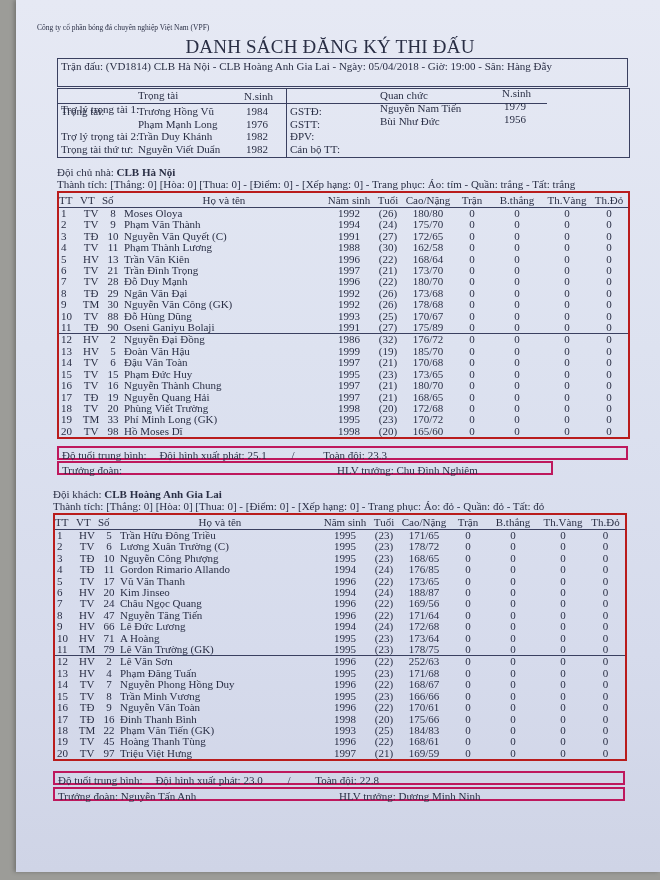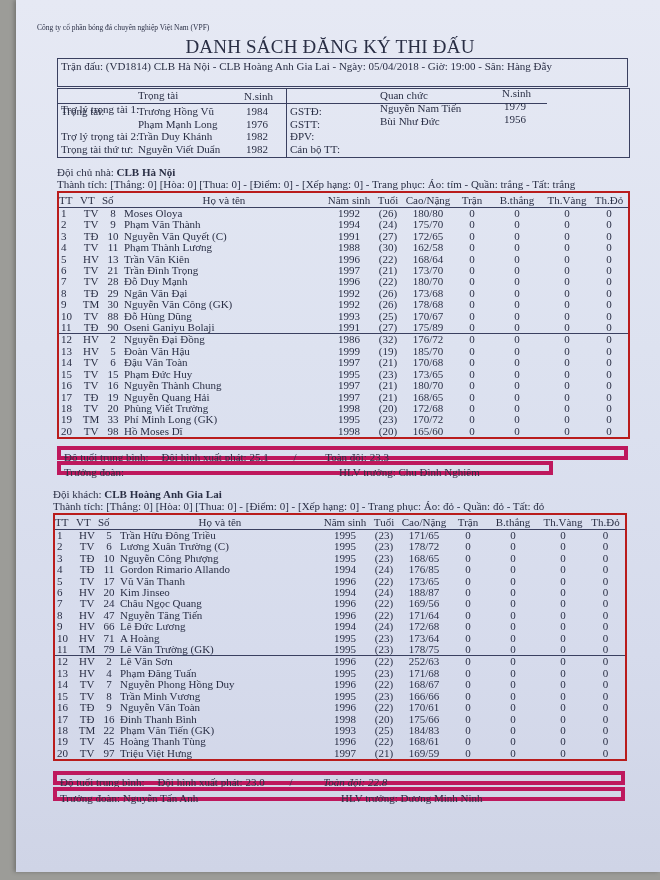--- a/index.html
+++ b/index.html
@@ -29,21 +29,21 @@
   .team-head b { font-weight: bold; }
   table.roster {
     position: absolute; border-collapse: collapse; font-size: 11px;
     border: 2px solid #b91c1c; table-layout: fixed;
   }
   table.roster th { font-weight: normal; border-bottom: 1px solid #3a4060; height: 14px; padding: 0; white-space: nowrap; }
   table.roster td { padding: 0; height: 11.4px; line-height: 11.4px; white-space: nowrap; }
   table.roster tr.sep td { border-top: 1px solid #3a4060; }
   .c { text-align: center; }
   .l { text-align: left; }
-  .foot-row { position: absolute; border: 4px solid #be185d; font-size: 11px; height: 14px; line-height: 14px; box-sizing: border-box; padding-left: 3px; }
+  .foot-row { position: absolute; border: 2px solid #be185d; font-size: 11px; height: 14px; line-height: 14px; box-sizing: border-box; padding-left: 3px; }
   .sig-svg { position: absolute; right: -10px; top: 14px; }
 </style>
 </head>
 <body>
 
 <div class="paper"></div>
 
 <div class="company">Công ty cổ phần bóng đá chuyên nghiệp Việt Nam (VPF)</div>
 <div class="title">DANH SÁCH ĐĂNG KÝ THI ĐẤU</div>
 
@@ -696,18 +696,18 @@
         <td class="c">0</td>
         <td class="c">0</td>
       </tr>
     </tbody>
 </table>
 
 <div class="foot-row" style="left:53px;top:771px;width:572px;">
   <span>Độ tuổi trung bình:</span>
   <span style="margin-left:10px;">Đội hình xuất phát: 23.0</span>
   <span style="margin-left:22px;">/</span>
-  <span style="margin-left:28px;font-style:italic;">Toàn đội: 22.8</span>
+  <span style="margin-left:22px;">Toàn đội: 22.8</span>
 </div>
 <div class="foot-row" style="left:53px;top:787px;width:572px;">
   <span>Trưởng đoàn: Nguyễn Tấn Anh</span>
   <span style="position:absolute;left:284px;">HLV trưởng: Dương Minh Ninh</span>
 </div>
 
 </body></html>

